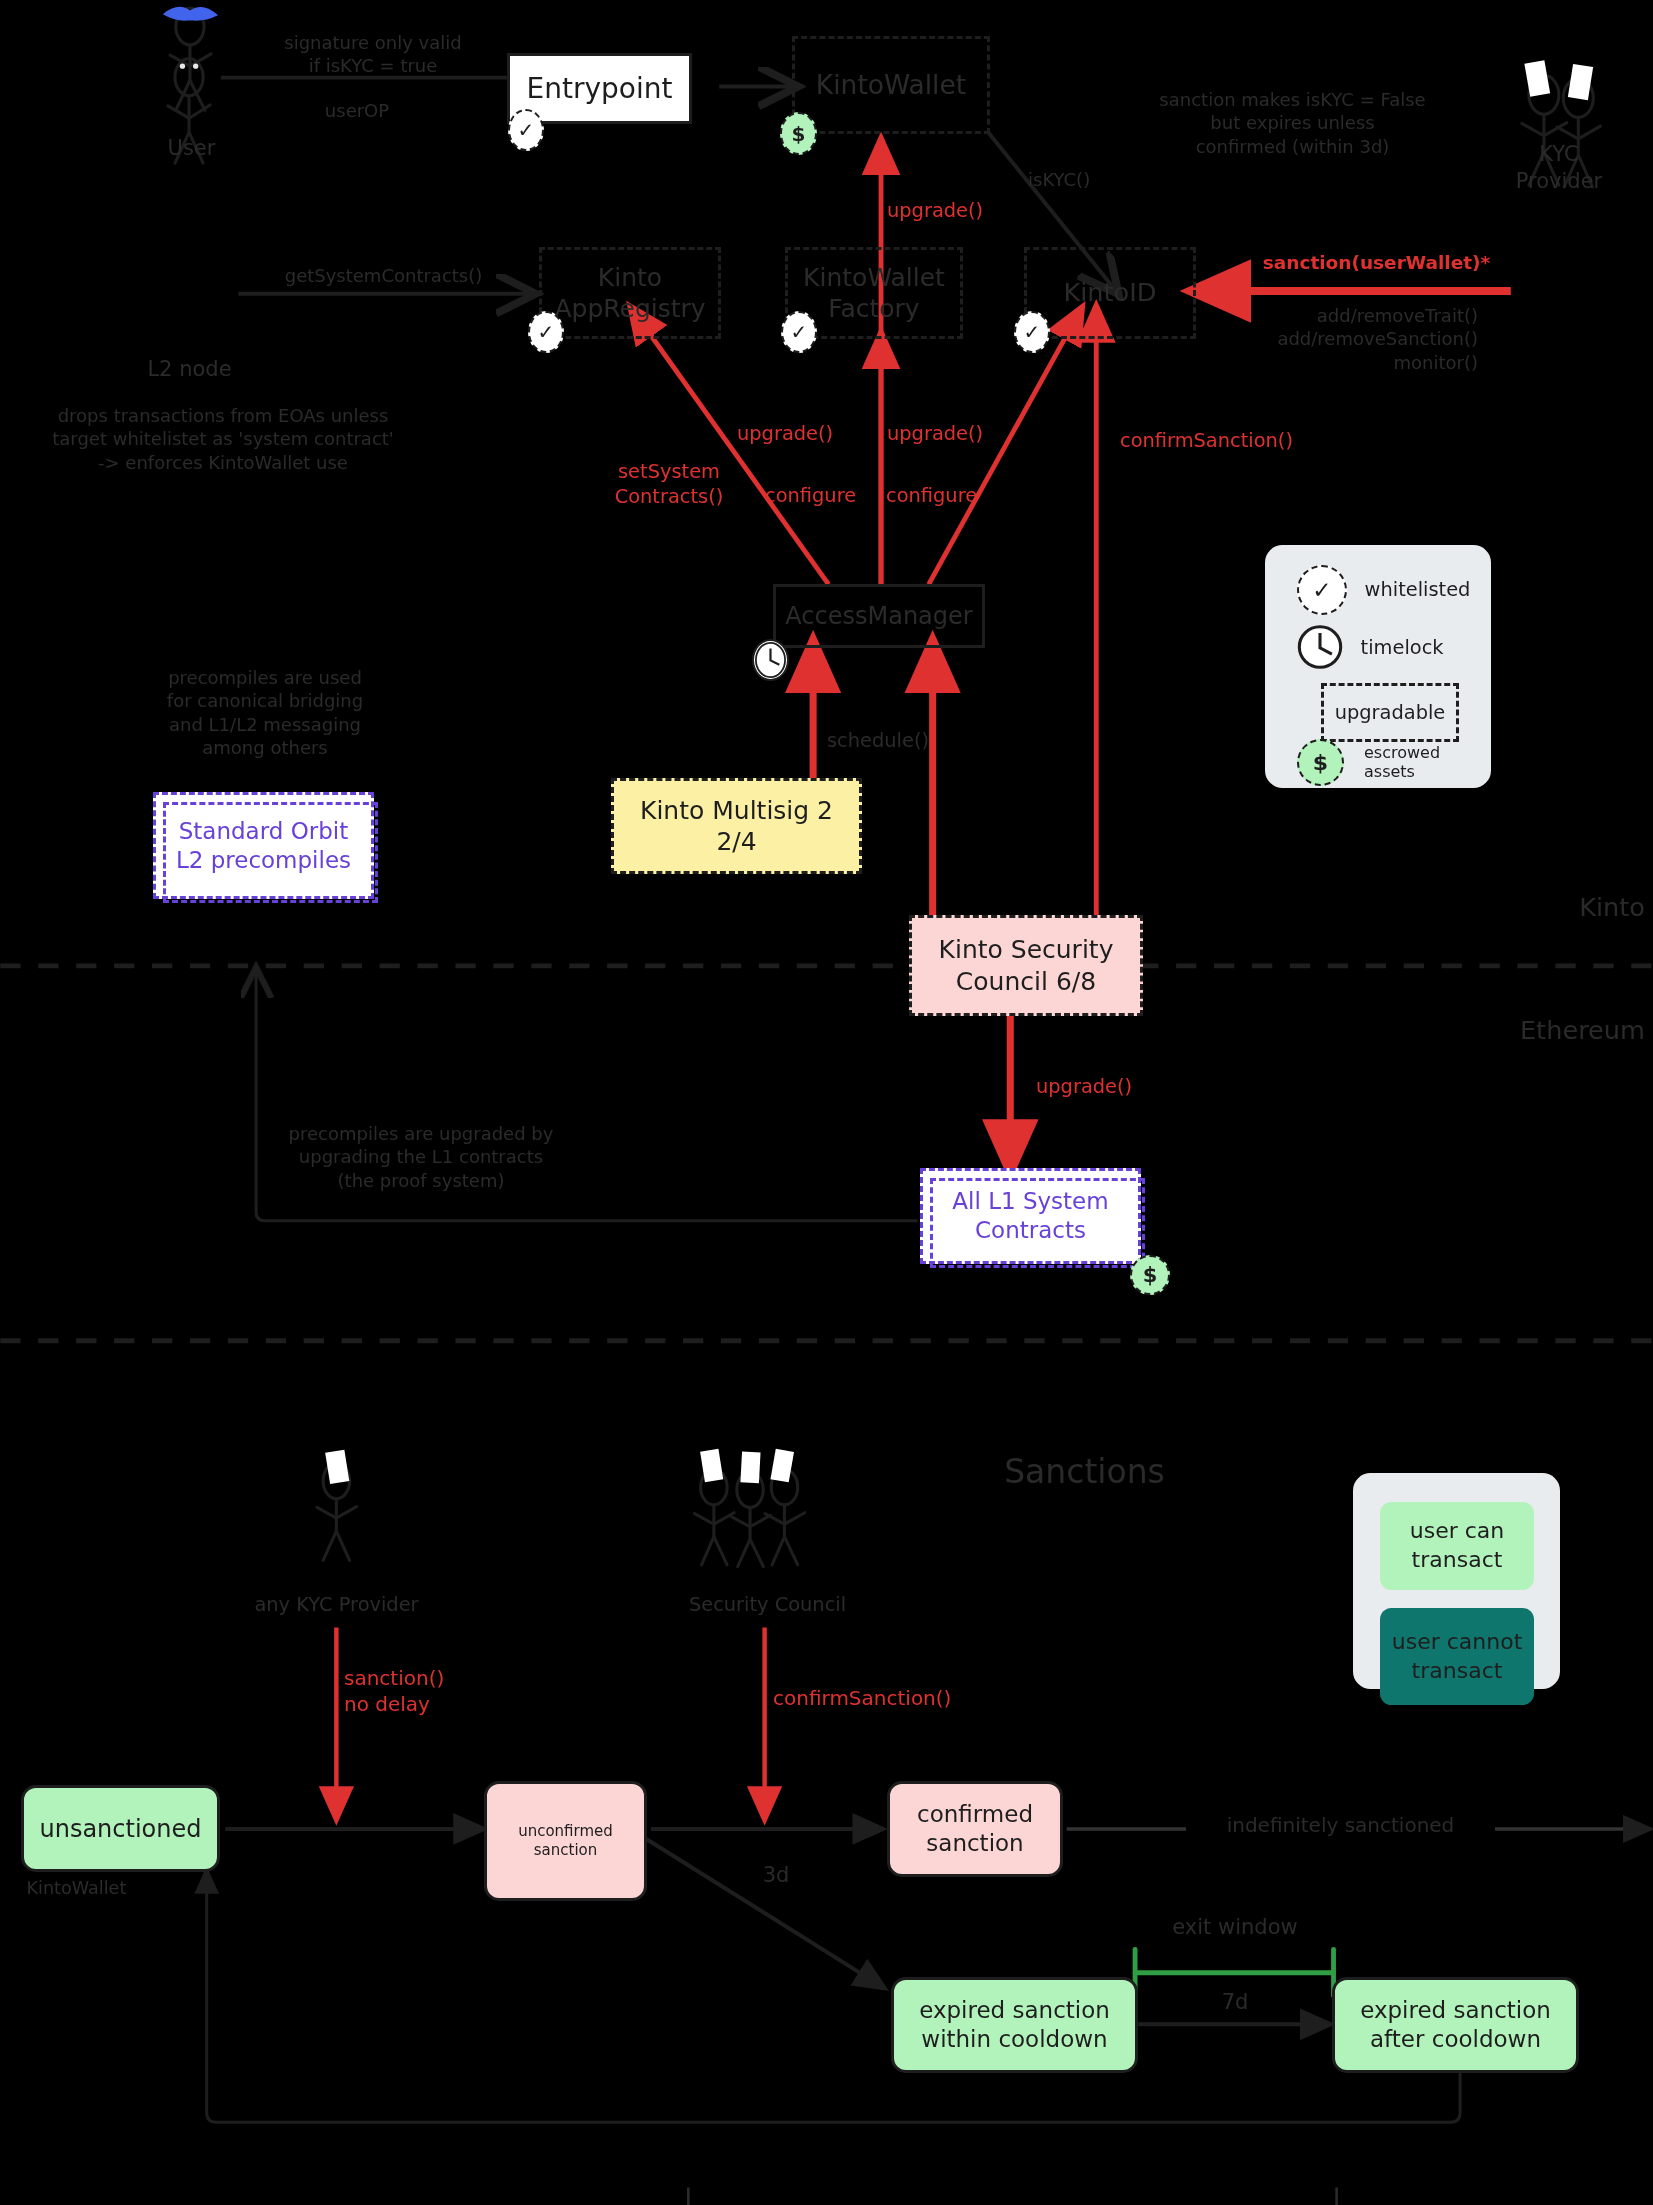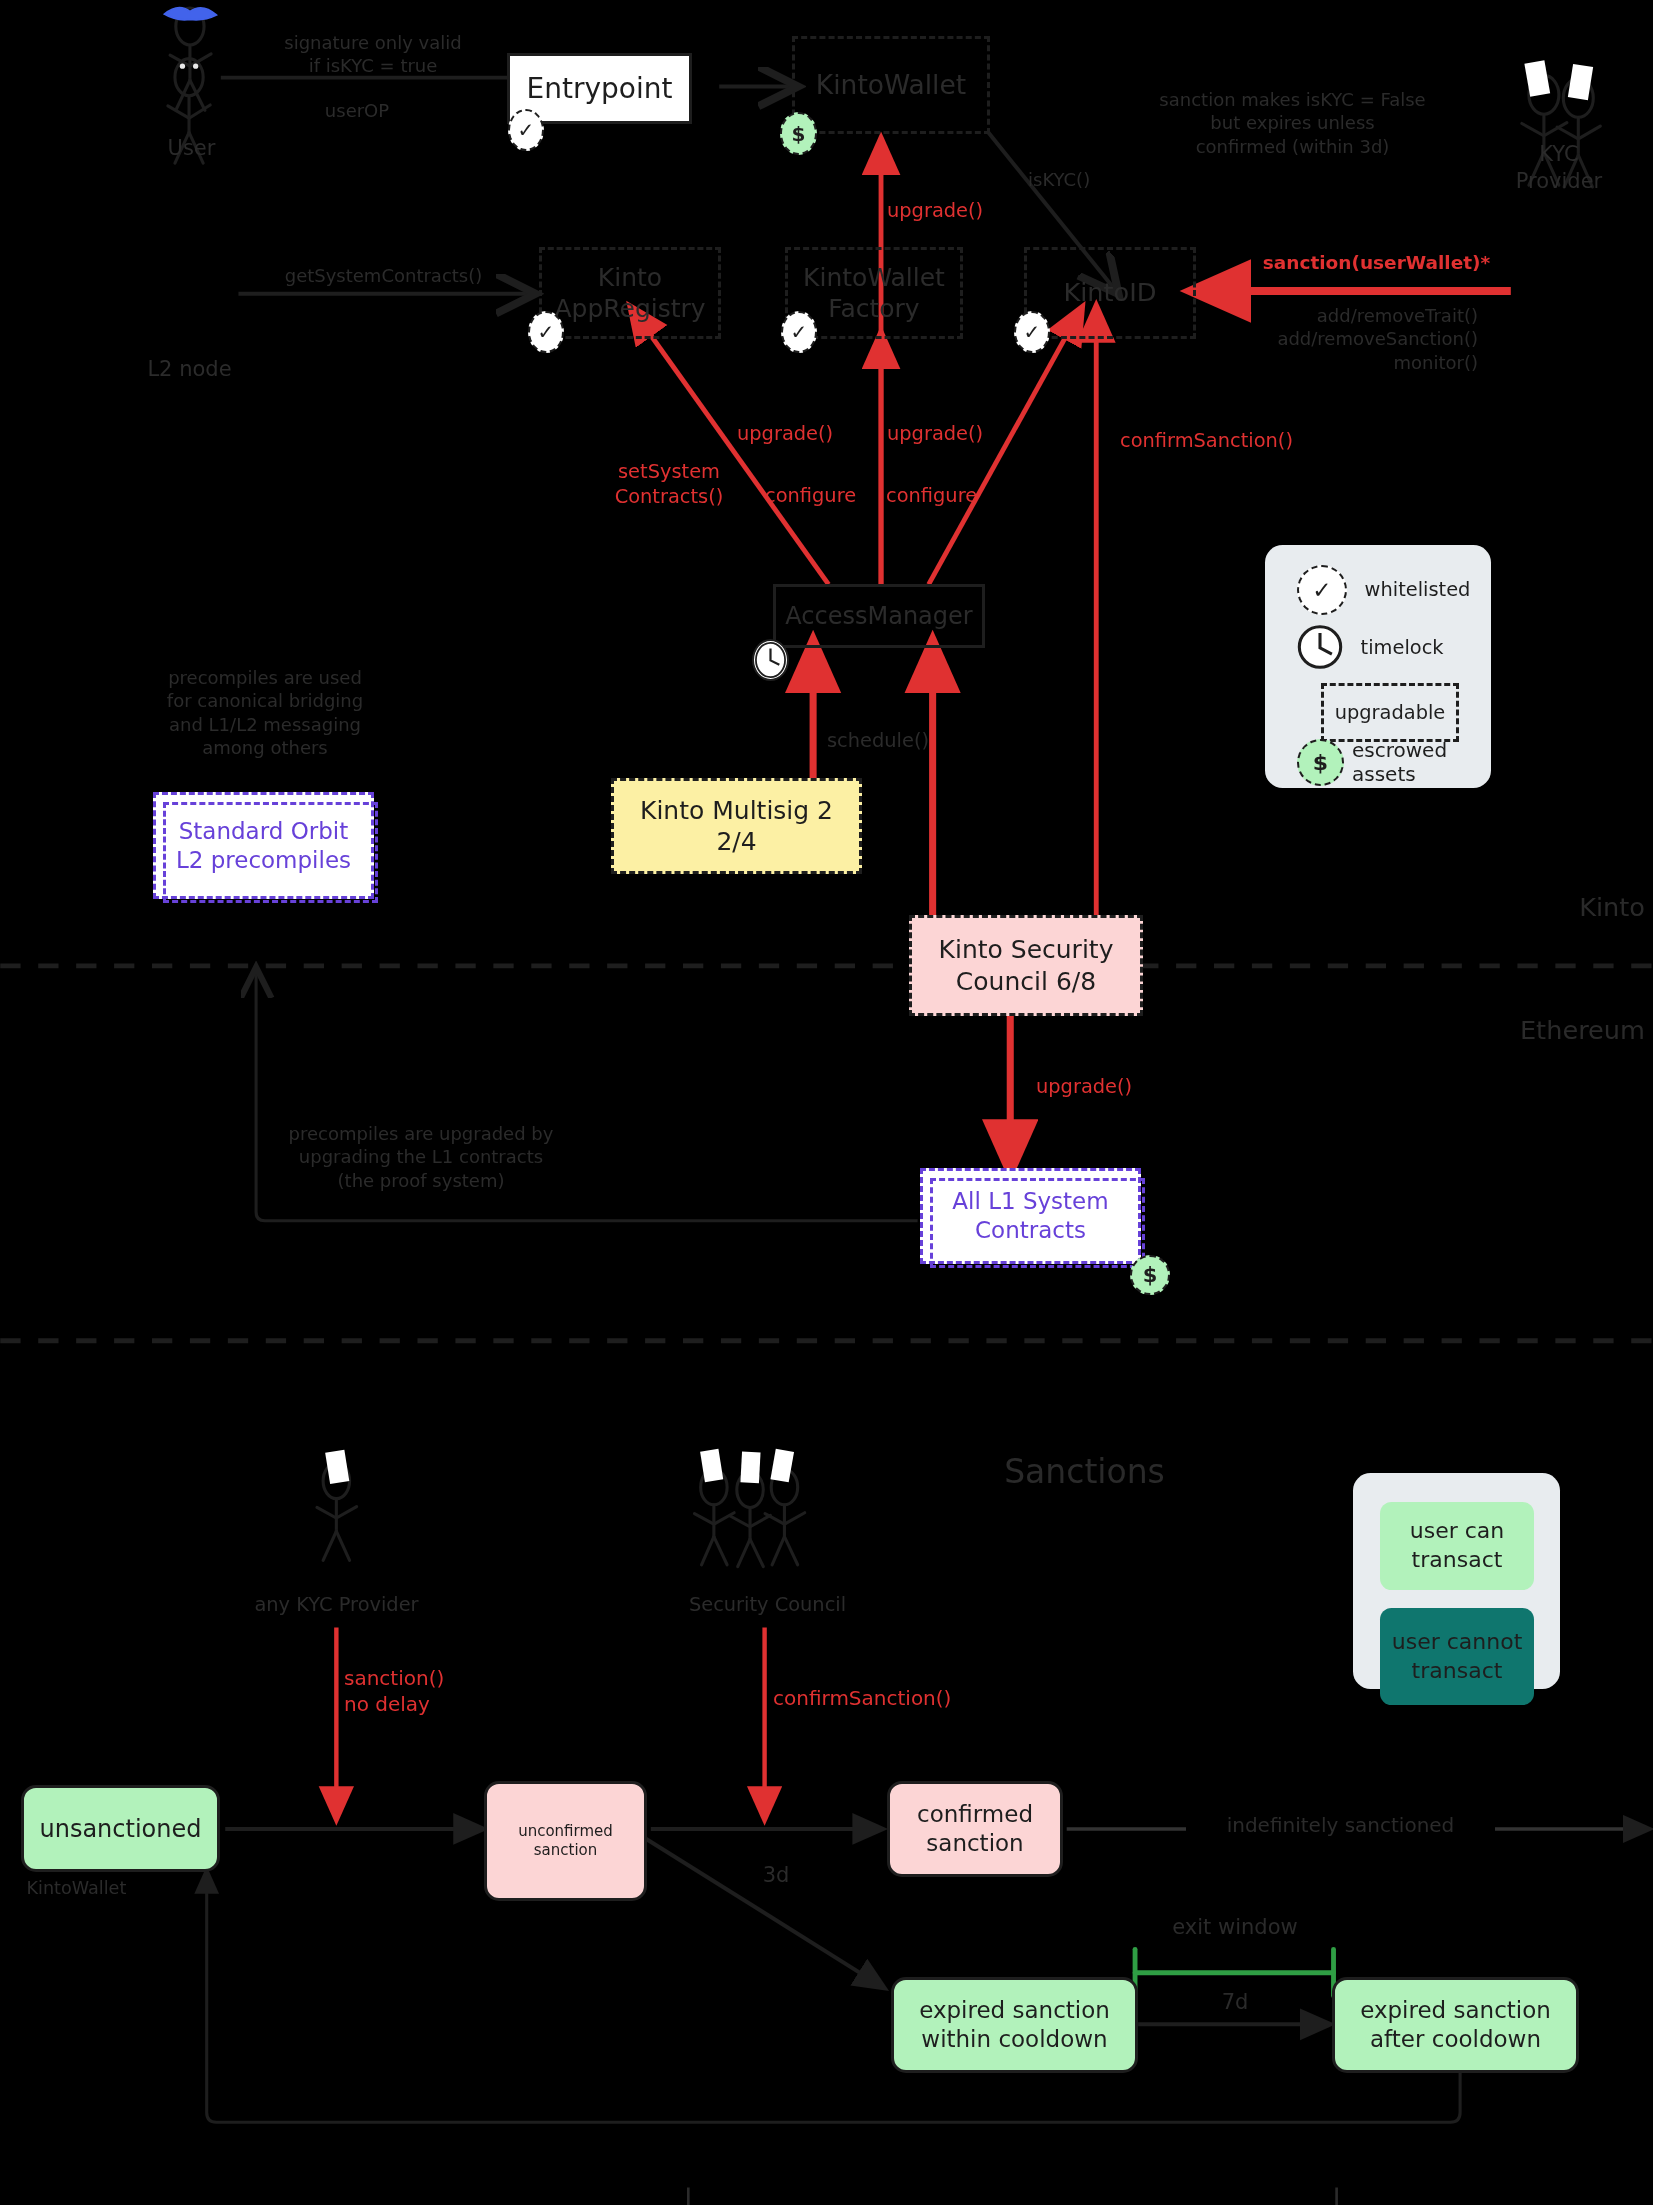--- a/index.html
+++ b/index.html
@@ -273,20 +273,23 @@
 <div class="lbl c-red" style="left:886px;top:483px;width:115px;font-size:19.4px;">configure</div>
 <div class="lbl c-red" style="left:1120px;top:428px;width:198px;font-size:19.4px;">confirmSanction()</div>
 <div class="lbl c-dim" style="left:827px;top:728px;width:132px;font-size:19.4px;">schedule()</div>
 <div class="lbl c-red" style="left:1036px;top:1074px;width:132px;font-size:19.4px;">upgrade()</div>
 
 <div class="lbl c-dim" style="left:141px;top:135px;width:101px;text-align:center;font-size:21px;">User</div>
 <div class="lbl c-dim" style="left:132px;top:356px;width:115px;text-align:center;font-size:21px;">L2 node</div>
 <div class="lbl c-dim" style="left:1493px;top:141px;width:132px;text-align:center;font-size:21px;white-space:pre;">KYC
 Provider</div>
 
+<div class="lbl c-dim" style="left:26.5px;top:404px;width:393px;text-align:center;font-size:18px;">drops transactions from EOAs unless
+target whitelistet as 'system contract'
+-&gt; enforces KintoWallet use</div>
 <div class="lbl c-dim" style="left:106px;top:666px;width:318px;text-align:center;font-size:18px;">precompiles are used
 for canonical bridging
 and L1/L2 messaging
 among others</div>
 <div class="lbl c-dim" style="left:247px;top:1122px;width:348px;text-align:center;font-size:18px;">precompiles are upgraded by
 upgrading the L1 contracts
 (the proof system)</div>
 
 <div class="lbl" style="left:1535px;top:891px;width:110px;text-align:right;font-size:25.6px;color:#2a2a2a;">Kinto</div>
 <div class="lbl" style="left:1469px;top:1014px;width:176px;text-align:right;font-size:25.6px;color:#2a2a2a;">Ethereum</div>
@@ -306,21 +309,21 @@
   <span class="legend-text" style="margin-left:17.6px;font-size:19.4px;">timelock</span>
 </div>
 
 <div class="legend-row" style="left:1321px;top:683px;width:132px;height:53px;
             border:3.1px dashed #1e1e1e;align-items:center;justify-content:center;">
   <span class="legend-text" style="font-size:19.4px;">upgradable</span>
 </div>
 
 <div class="legend-row" style="left:1297px;top:739px;width:185px;height:46px;">
   <span class="badge badge-money" style="position:relative;width:43px;height:43px;font-size:22px;flex:0 0 auto;">$</span>
-  <span class="legend-text" style="margin-left:8px;font-size:20px;white-space:pre;">escrowed
+  <span class="legend-text" style="margin-left:20px;font-size:16px;white-space:pre;">escrowed
 assets</span>
 </div>
 
 <div class="lbl" style="left:961px;top:1451px;width:247px;text-align:center;font-size:33px;color:#2a2a2a;">Sanctions</div>
 
 <div class="lbl c-dim" style="left:226px;top:1592px;width:221px;text-align:center;font-size:19.4px;">any KYC Provider</div>
 <div class="lbl c-dim" style="left:644px;top:1592px;width:247px;text-align:center;font-size:19.4px;">Security Council</div>
 
 <div class="lbl c-red" style="left:344px;top:1665px;width:176px;font-size:20px;">sanction()
 no delay</div>

